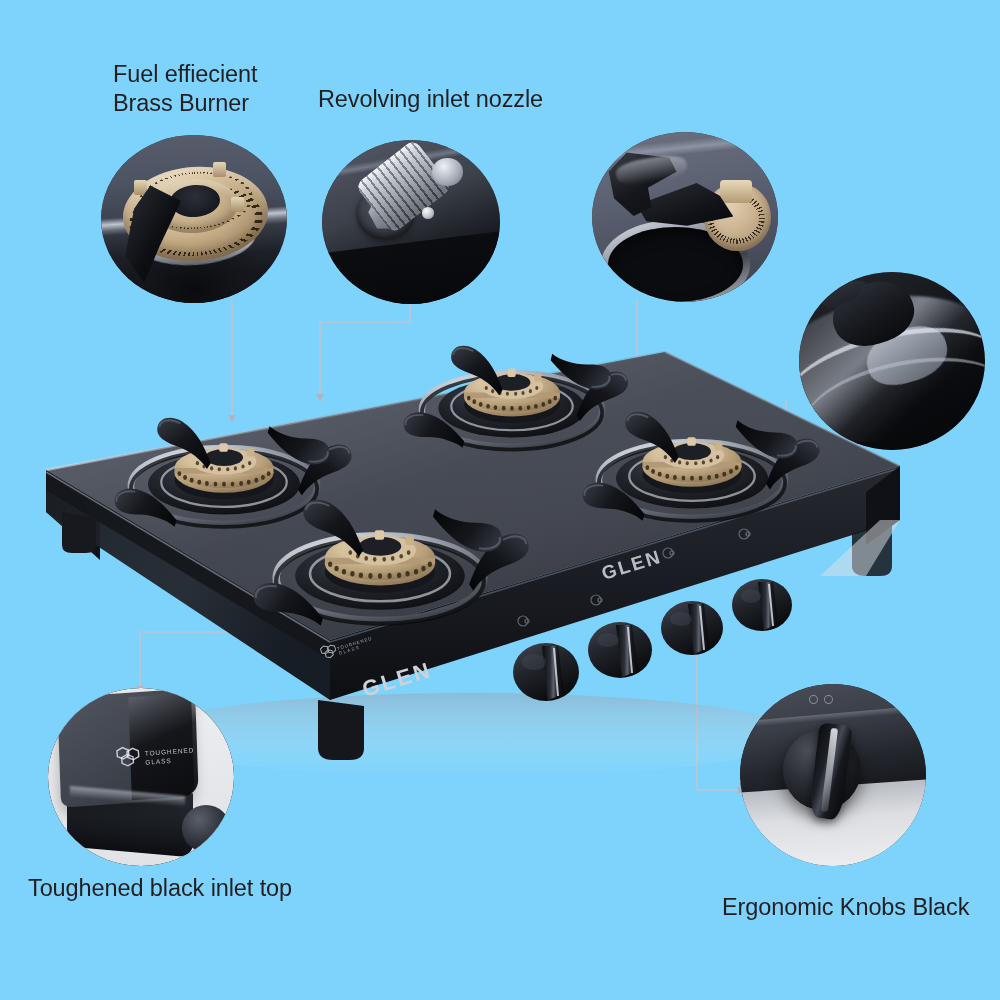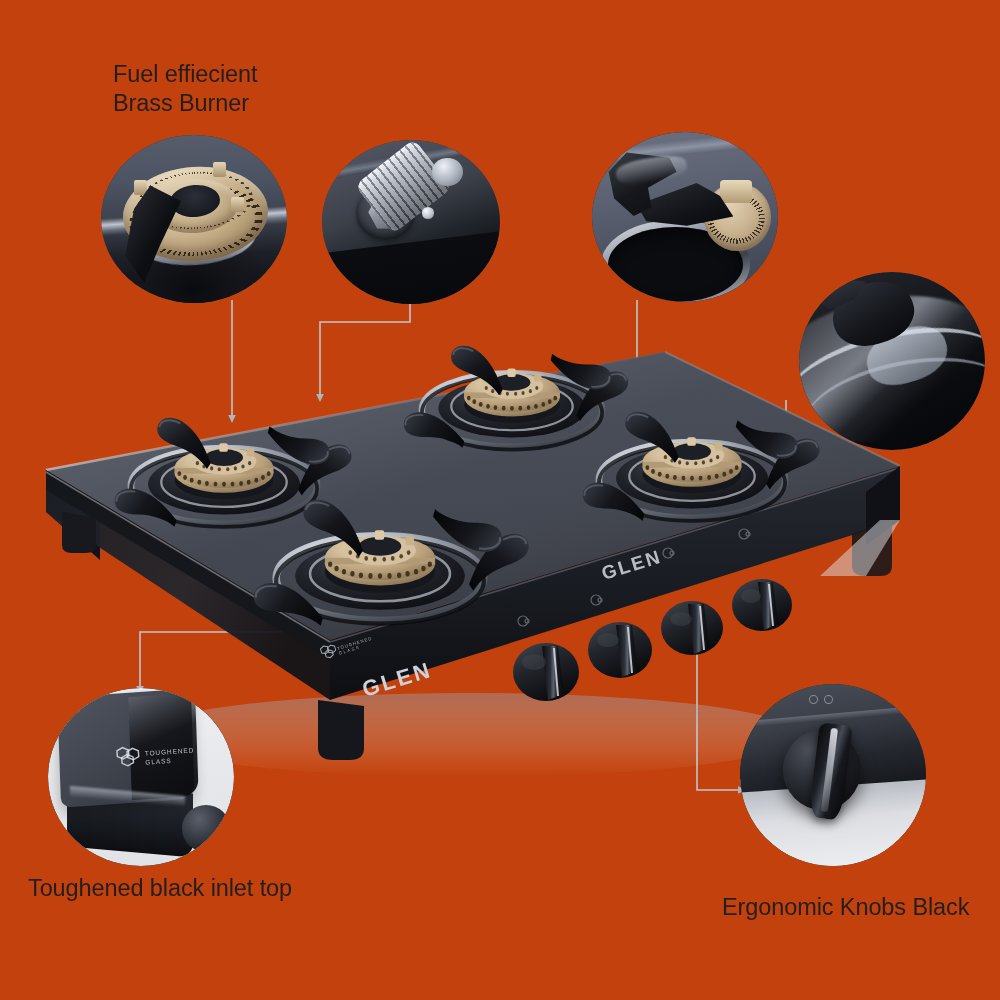--- a/index.html
+++ b/index.html
@@ -5,21 +5,21 @@
   * { box-sizing: border-box; margin: 0; padding: 0; }
   html, body {
     width: 1000px; height: 1000px;
     background: #ffffff;
     font-family: "Liberation Sans", sans-serif;
     overflow: hidden;
   }
   #stage {
     position: relative;
     width: 1000px; height: 1000px;
-    background: #c2410c;
+    background: #7dd3fc;
   }
 
   
   .callout-label {
     position: absolute;
     color: #231f20;
     font-family: "Liberation Sans", sans-serif;
     font-size: 23.5px;
     font-weight: 400;
     line-height: 1.22;
@@ -397,20 +397,21 @@
 
       <path d="M330,632 L140,632 L140,690" marker-end="url(#ah)"></path>
 
       <path d="M697,640 L697,790 L742,790" marker-end="url(#ah)"></path>
     </g>
   </svg>
 
   <div class="callout-label" style="left:113px; top:60px;">Fuel effiecient
 Brass Burner</div>
 
+  <div class="callout-label" style="left:318px; top:85px;">Revolving inlet nozzle</div>
 
 
 
   <div class="callout-label" style="left:28px; top:874px;">Toughened black inlet top</div>
 
   <div class="callout-label" style="left:722px; top:893px;">Ergonomic Knobs Black</div>
 
   <div class="bubble b1" style="left:101px; top:135px; width:186px; height:168px;">
     <div class="inner">
       <div class="bg"></div>

